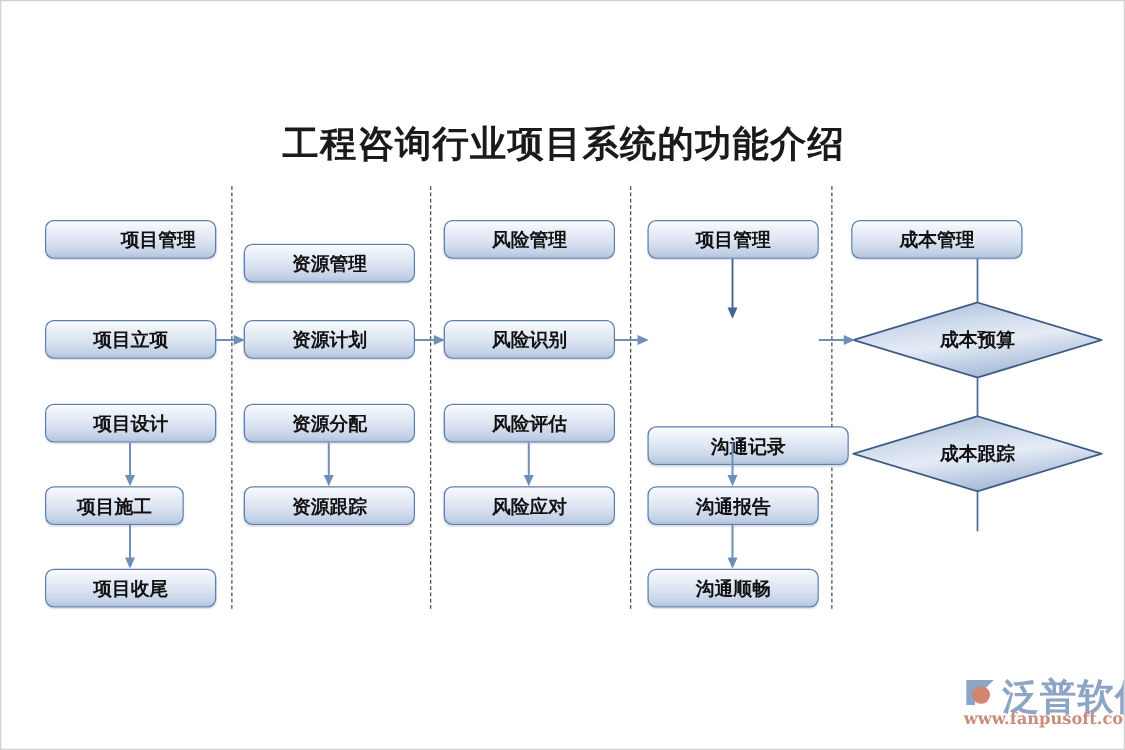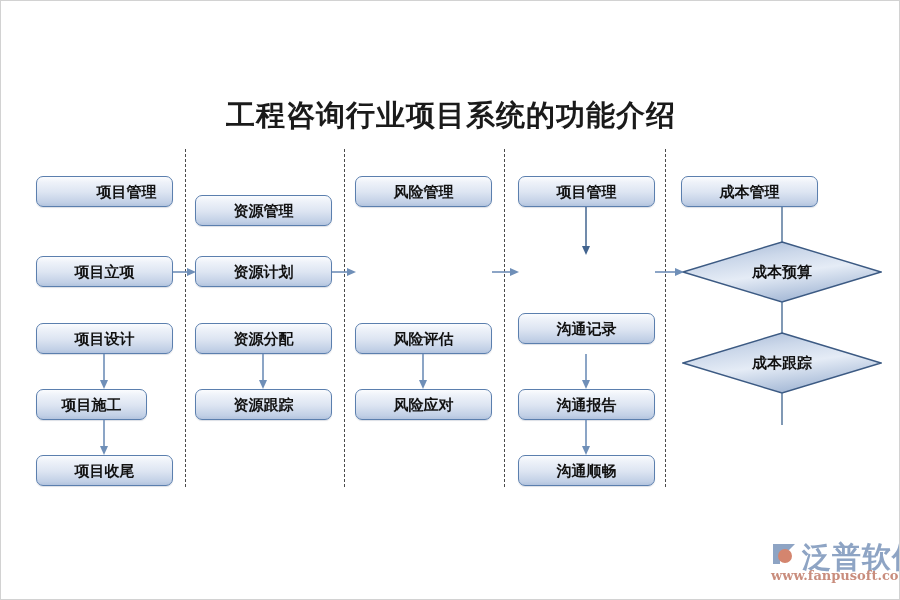--- a/index.html
+++ b/index.html
@@ -208,35 +208,38 @@
     <span>资源跟踪</span>
   </div>
   <svg class="conn" style="left:256px; top:353px; width:12px; height:36px;">
     <line x1="6" y1="0" x2="6" y2="28"></line>
     <polygon points="6,35 2,26 10,26"></polygon>
   </svg>
 
   <div class="node" style="left:354px; top:175px; width:137px;">
     <span>风险管理</span>
   </div>
+  <div class="node" style="left:354px; top:255px; width:137px;">
+    <span>风险识别</span>
+  </div>
   <div class="node" style="left:354px; top:322px; width:137px;">
     <span>风险评估</span>
   </div>
   <div class="node" style="left:354px; top:388px; width:137px;">
     <span>风险应对</span>
   </div>
   <svg class="conn" style="left:416px; top:353px; width:12px; height:36px;">
     <line x1="6" y1="0" x2="6" y2="28"></line>
     <polygon points="6,35 2,26 10,26"></polygon>
   </svg>
 
   <div class="node" style="left:517px; top:175px; width:137px;">
     <span>项目管理</span>
   </div>
-  <div class="node" style="left:517px; top:312px; width:137px;">
+  <div class="node" style="left:517px; top:340px; width:161px;">
     <span>沟通记录</span>
   </div>
   <div class="node" style="left:517px; top:388px; width:137px;">
     <span>沟通报告</span>
   </div>
   <div class="node" style="left:517px; top:454px; width:137px;">
     <span>沟通顺畅</span>
   </div>
   <svg class="conn conn-dark" style="left:579px; top:206px; width:12px; height:50px;">
     <line x1="6" y1="0" x2="6" y2="41"></line>

